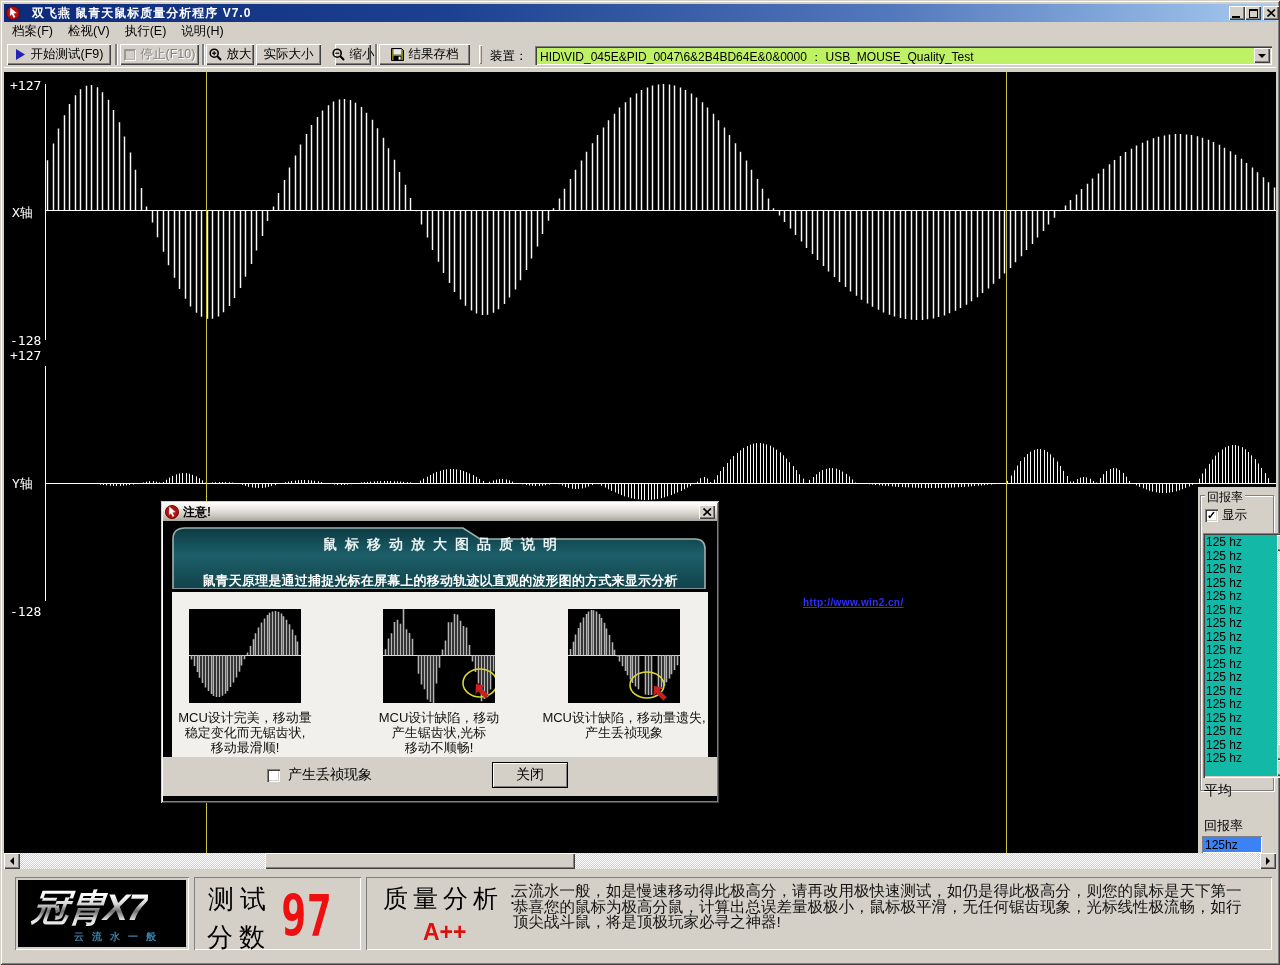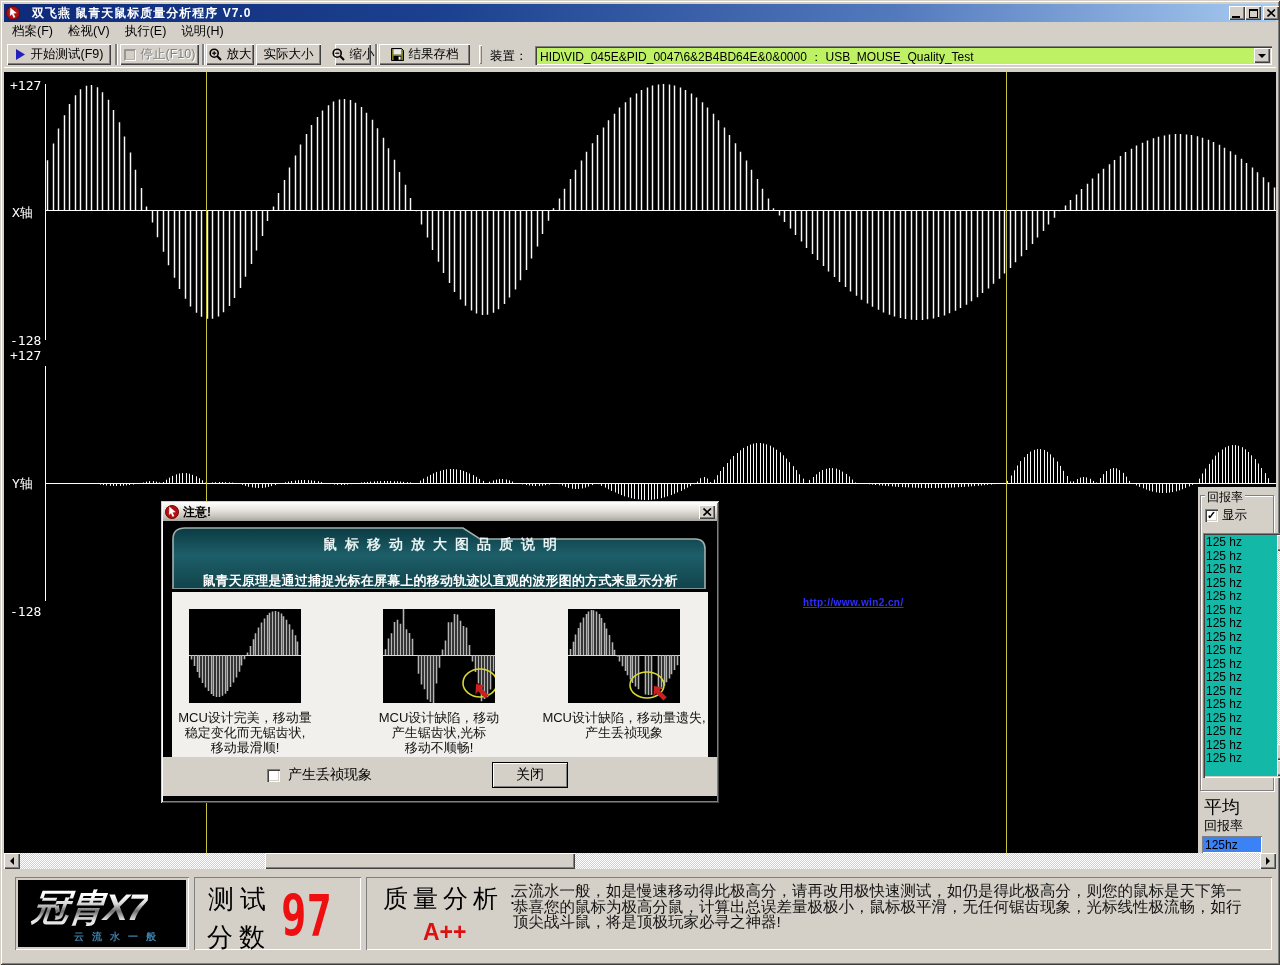--- a/index.html
+++ b/index.html
@@ -82,21 +82,21 @@
   #rr-items { position:absolute; left:3px; top:3px; right:18px; }
   .lb-item { font-size:12px; line-height:13.5px; color:#000; white-space:nowrap; }
   #rr-scroll { position:absolute; top:2px; right:2px; width:16px; bottom:2px;
                background-color:#d4d0c8;
                background-image:linear-gradient(45deg,#fff 25%,transparent 25%,transparent 75%,#fff 75%),
                                 linear-gradient(45deg,#fff 25%,transparent 25%,transparent 75%,#fff 75%);
                background-size:2px 2px; background-position:0 0,1px 1px; }
   .sbtn { position:absolute; left:0; width:16px; height:16px; background:#d4d0c8;
           box-shadow: inset 1px 1px 0 #ffffff, inset -1px -1px 0 #404040, inset -2px -2px 0 #808080;
           display:flex; align-items:center; justify-content:center; }
-  #rr-avg1 { position:absolute; left:6px; top:308px; font-size:18px; }
+  #rr-avg1 { position:absolute; left:6px; top:295px; font-size:14px; }
   #rr-avg2 { position:absolute; left:6px; top:330px; font-size:13px; }
   #rr-input { position:absolute; left:4px; top:349px; width:60px; height:17px; background:#3b82f6;
               box-shadow: inset 1px 1px 0 #808080, inset -1px -1px 0 #ffffff;
               font-size:12px; padding:2px 0 0 3px; color:#000; }
 
   
   #dialog { position:absolute; left:161px; top:501px; width:558px; height:302px; background:#000000;
             box-shadow: inset 1px 1px 0 #d4d0c8, inset -1px -1px 0 #404040, inset 2px 2px 0 #ffffff, inset -2px -2px 0 #808080; }
   #dialog-titlebar { position:absolute; left:2px; top:2px; right:2px; height:18px;
                      background:linear-gradient(180deg,#fdfdfc 0%, #e9e7e1 35%, #cbc8c1 70%, #a9a69f 100%);

